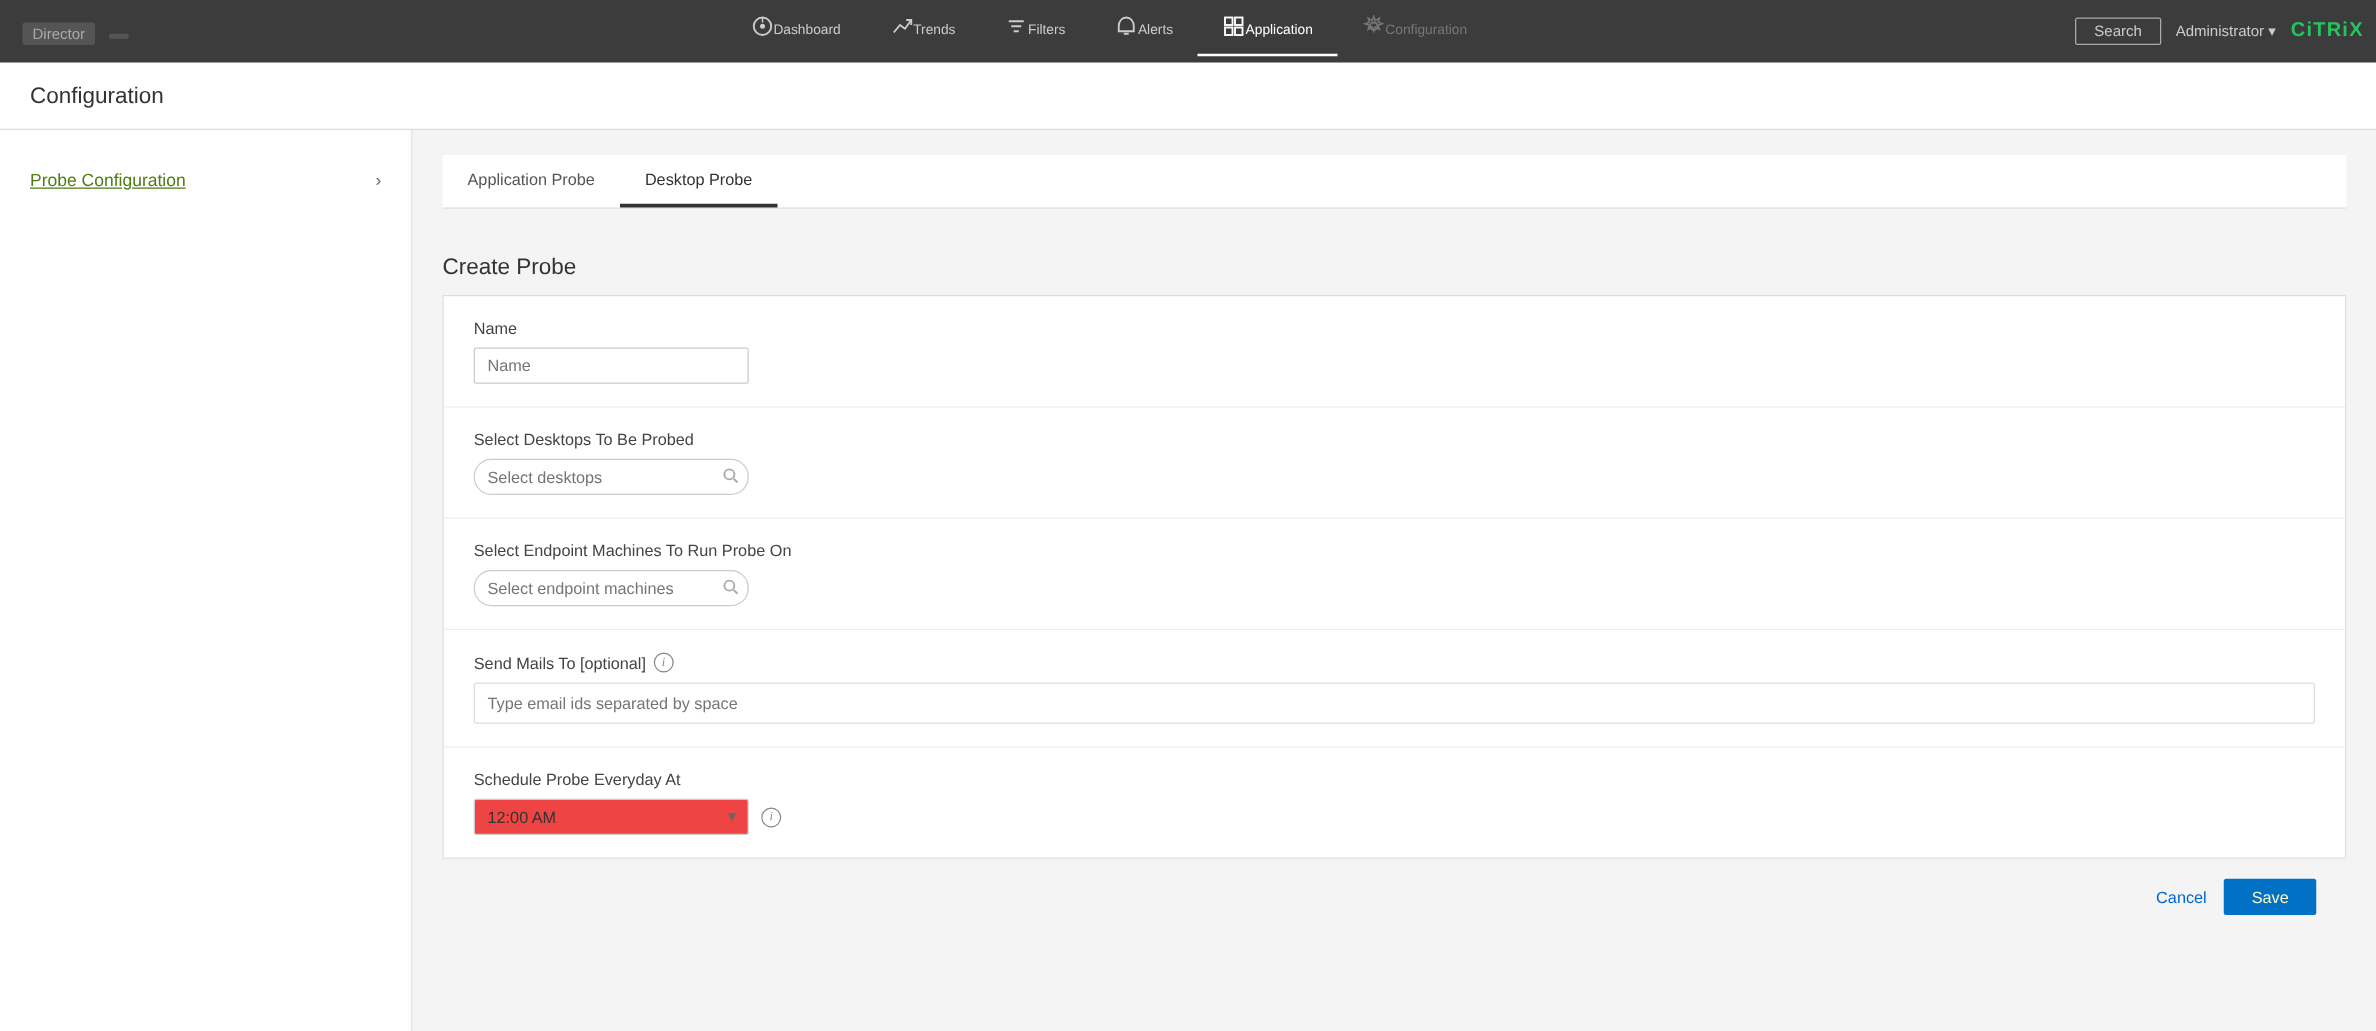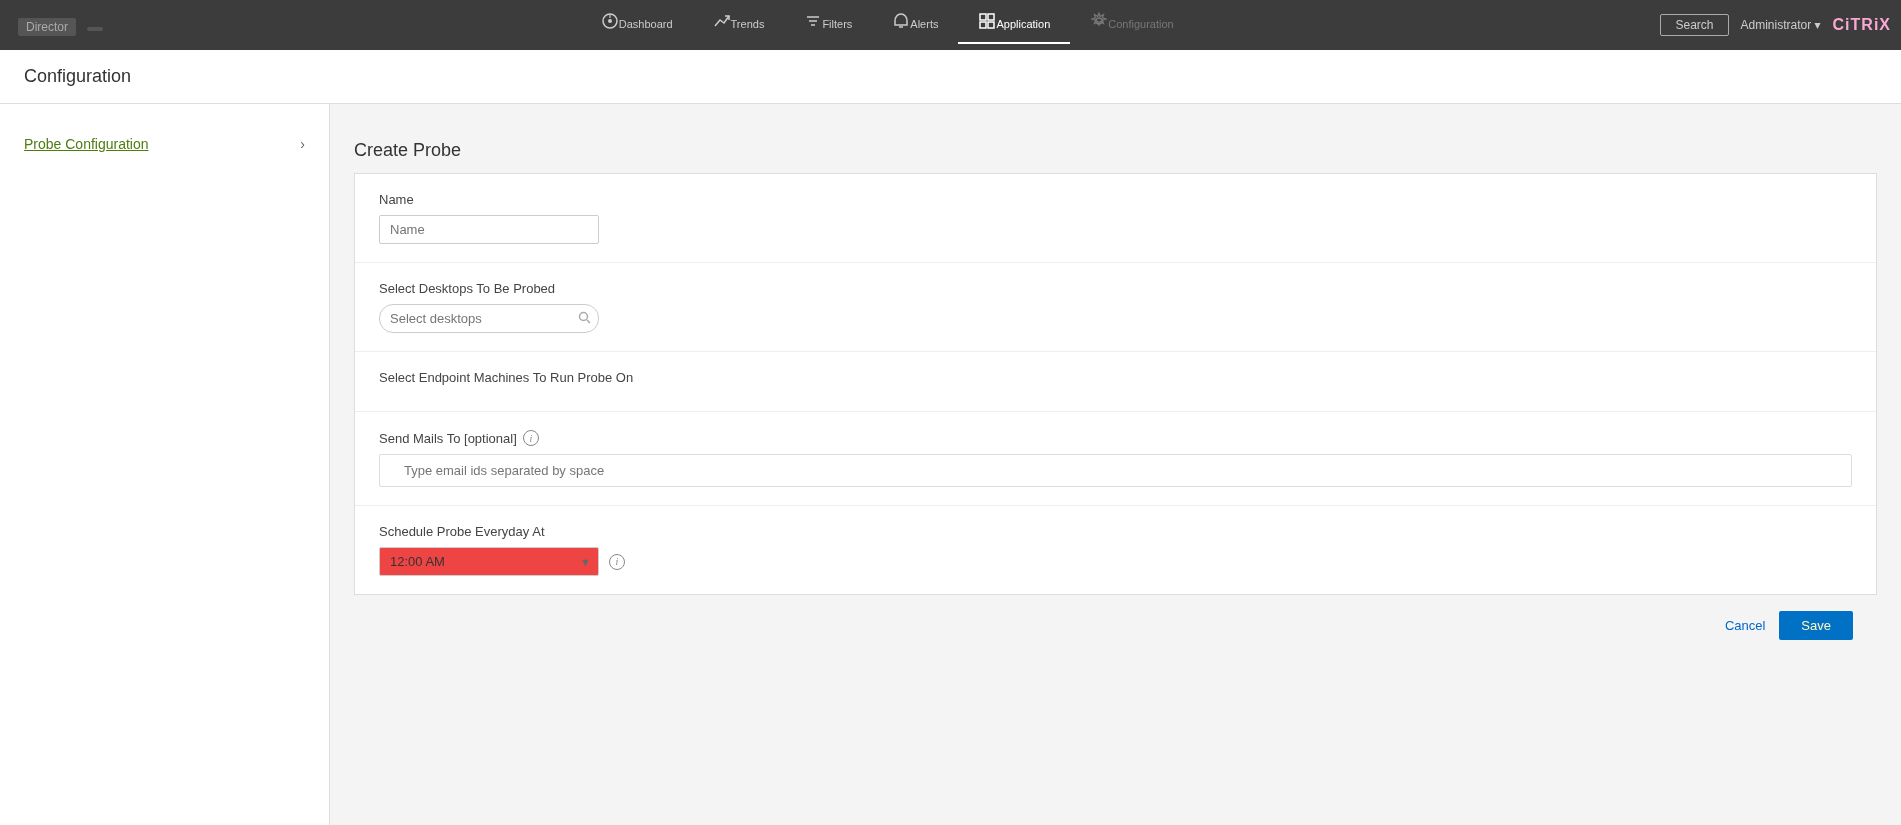--- a/index.html
+++ b/index.html
@@ -68,21 +68,21 @@
       margin-left: 36px;
     }
     .admin-btn {
       color: #ccc;
       font-size: 12px;
       cursor: pointer;
       background: none;
       border: none;
     }
     .citrix-logo {
-      color: #f9a8d4;
+      color: #22c55e;
       font-size: 16px;
       font-weight: bold;
       letter-spacing: 1px;
     }
 
     
     .page-header {
       background: #fff;
       padding: 16px 24px;
       border-bottom: 1px solid #ddd;
@@ -211,21 +211,21 @@
       position: absolute;
       right: 8px;
       top: 50%;
       transform: translateY(-50%);
       color: #aaa;
       font-size: 13px;
     }
     .email-input {
       width: 100%;
       border: 1px solid #ddd;
-      padding: 8px 24px;
+      padding: 8px 10px;
       font-size: 13px;
       color: #999;
       border-radius: 2px;
       outline: none;
     }
 
     .schedule-row {
       display: flex;
       align-items: center;
       gap: 10px;
@@ -371,20 +371,24 @@
 
   <aside class="sidebar">
     <div class="sidebar-item">
       <a>Probe Configuration</a>
       <span class="chevron">›</span>
     </div>
   </aside>
 
   <main class="main-content">
 
+    <div class="tabs">
+      <a class="tab">Application Probe</a>
+      <a class="tab active">Desktop Probe</a>
+    </div>
 
     <div class="create-probe-heading">Create Probe</div>
 
     <div class="form-container">
 
       <div class="form-section">
         <div class="form-label">Name</div>
         <input class="form-input" type="text" placeholder="Name" style="">
       </div>
 
@@ -396,20 +400,29 @@
             <svg width="13" height="13" viewBox="0 0 13 13" fill="none">
                 <circle cx="5.5" cy="5.5" r="4" stroke="#aaa" stroke-width="1.5"></circle>
                 <line x1="9" y1="9" x2="12" y2="12" stroke="#aaa" stroke-width="1.5"></line>
               </svg>
           </span>
         </div>
       </div>
 
       <div class="form-section">
         <div class="form-label">Select Endpoint Machines To Run Probe On</div>
+        <div class="search-input-wrapper">
+          <input type="text" placeholder="Select endpoint machines" style="">
+          <span class="search-icon-inside">
+            <svg width="13" height="13" viewBox="0 0 13 13" fill="none">
+                <circle cx="5.5" cy="5.5" r="4" stroke="#aaa" stroke-width="1.5"></circle>
+                <line x1="9" y1="9" x2="12" y2="12" stroke="#aaa" stroke-width="1.5"></line>
+              </svg>
+          </span>
+        </div>
       </div>
 
       <div class="form-section">
         <div class="form-label">
           <span>Send Mails To [optional]</span>
           <span class="info-icon">i</span>
         </div>
         <input class="email-input" type="text" placeholder="Type email ids separated by space" style="">
       </div>
 

